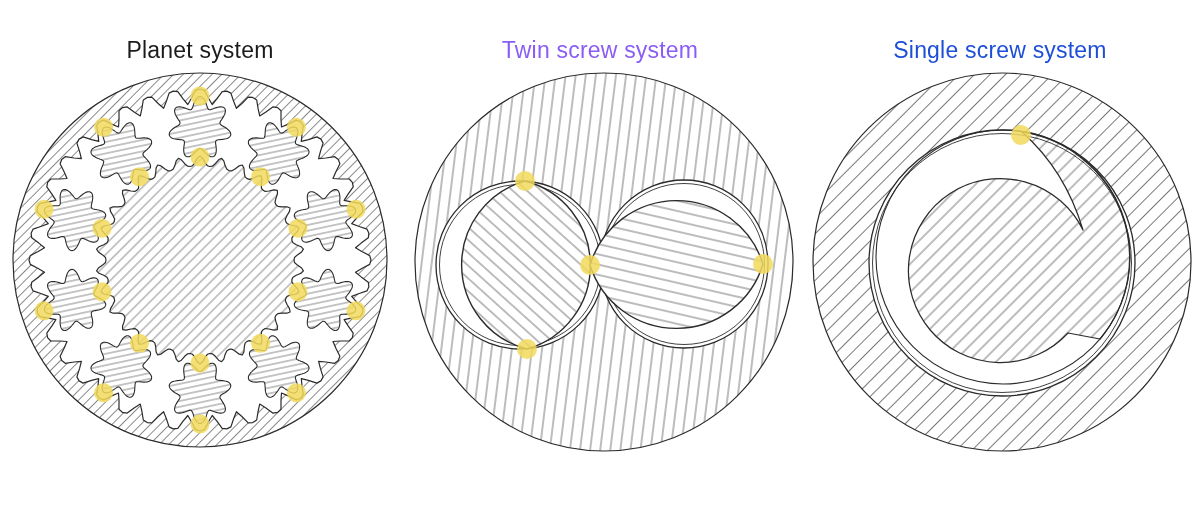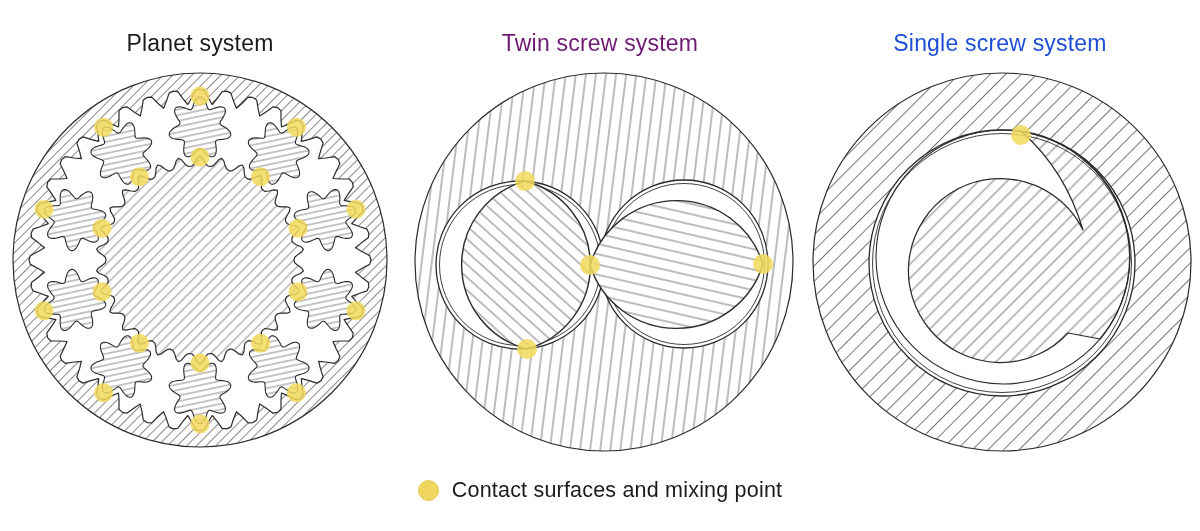--- a/index.html
+++ b/index.html
@@ -1,20 +1,20 @@
 <!DOCTYPE html>
 <html><head>
 <meta charset="utf-8">
 <style>
   html,body{margin:0;padding:0;background:#ffffff;}
   .canvas{position:relative;width:1200px;height:531px;background:#ffffff;overflow:hidden;
           font-family:"Liberation Sans",sans-serif;}
   .panel{position:absolute;top:0;width:400px;height:531px;}
   #panel-planet{left:0;} #panel-twin{left:400px;} #panel-single{left:800px;}
-  .panel-title{position:absolute;top:30px;left:0;width:100%;text-align:center;
+  .panel-title{position:absolute;top:37px;left:0;width:100%;text-align:center;
                font-size:23px;letter-spacing:.2px;font-weight:400;}
   .diagram{position:absolute;top:70px;left:0;}
   .legend{position:absolute;left:0;top:478px;width:100%;display:flex;
           align-items:center;justify-content:center;gap:13px;}
   .legend-dot{width:19px;height:19px;border-radius:50%;flex:0 0 auto;}
   .legend-label{font-size:21.5px;letter-spacing:.2px;}
 </style>
 </head>
 <body>
 
@@ -75,21 +75,21 @@
         <circle cx="44.02673132759483" cy="240.6787870774914" r="9.5" fill="#F2D95C" fill-opacity="0.85"></circle>
         <circle cx="102.04117882159919" cy="221.8287504206196" r="9.5" fill="#F2D95C" fill-opacity="0.85"></circle>
         <circle cx="44.02673132759483" cy="139.32121292250858" r="9.5" fill="#F2D95C" fill-opacity="0.85"></circle>
         <circle cx="102.04117882159919" cy="158.17124957938037" r="9.5" fill="#F2D95C" fill-opacity="0.85"></circle>
         <circle cx="103.60321862403438" cy="57.321212922508636" r="9.5" fill="#F2D95C" fill-opacity="0.85"></circle>
         <circle cx="139.45811901387526" cy="106.67124957938043" r="9.5" fill="#F2D95C" fill-opacity="0.85"></circle>
       </svg>
   </section>
 
   <section class="panel" id="panel-twin">
-    <div class="panel-title" style="color: #701a75;">Twin screw system</div>
+    <div class="panel-title" style="color: #8b5cf6;">Twin screw system</div>
     <svg class="diagram" id="svg-twin" width="400" height="400" viewBox="0 0 400 400">
         <defs>
           <pattern id="tw-outer" patternUnits="userSpaceOnUse" width="12" height="10" patternTransform="rotate(-83)">
             <line x1="-1" y1="5" x2="13" y2="5" stroke="#575757" stroke-width="0.8"></line>
           </pattern>
           <pattern id="tw-s0" patternUnits="userSpaceOnUse" width="12" height="9.5" patternTransform="rotate(42)">
             <line x1="-1" y1="4.75" x2="13" y2="4.75" stroke="#575757" stroke-width="0.8"></line>
           </pattern>
           <pattern id="tw-s1" patternUnits="userSpaceOnUse" width="12" height="10" patternTransform="rotate(13)">
             <line x1="-1" y1="5" x2="13" y2="5" stroke="#575757" stroke-width="0.8"></line>
@@ -129,18 +129,14 @@
         <path d="M13,192 A189,189 0 1 0 391,192 A189,189 0 1 0 13,192 Z " fill="url(#sg-outer)" fill-rule="evenodd" stroke="#2b2b2b" stroke-width="1.2" stroke-linejoin="round"></path>
         <circle cx="202" cy="193" r="133" fill="#ffffff" stroke="#2b2b2b" stroke-width="1.3"></circle>
         <path d="M 222,62 A 127,127 0 0 1 300,269 L 268,263 A 92,92 0 1 1 283,160 Q 265,100 222,62 Z" fill="#ffffff" fill-rule="evenodd"></path>
         <path d="M 222,62 A 127,127 0 0 1 300,269 L 268,263 A 92,92 0 1 1 283,160 Q 265,100 222,62 Z" fill="url(#sg-root)" fill-rule="evenodd" stroke="#2b2b2b" stroke-width="1.25" stroke-linejoin="round"></path>
         <circle cx="202" cy="193" r="129.5" fill="none" stroke="#2b2b2b" stroke-width="0.9"></circle>
         <circle cx="203" cy="187" r="127" fill="none" stroke="#2b2b2b" stroke-width="1.1"></circle>
         <circle cx="221" cy="65" r="10" fill="#F2D95C" fill-opacity="0.85"></circle>
       </svg>
   </section>
 
-  <div class="legend">
-    <span class="legend-dot" style="background: rgb(240, 214, 95); border: 1px solid rgb(227, 201, 78);"></span>
-    <span class="legend-label" style="color: rgb(27, 27, 27);">Contact surfaces and mixing point</span>
-  </div>
 
 </div>
 
 </body></html>

